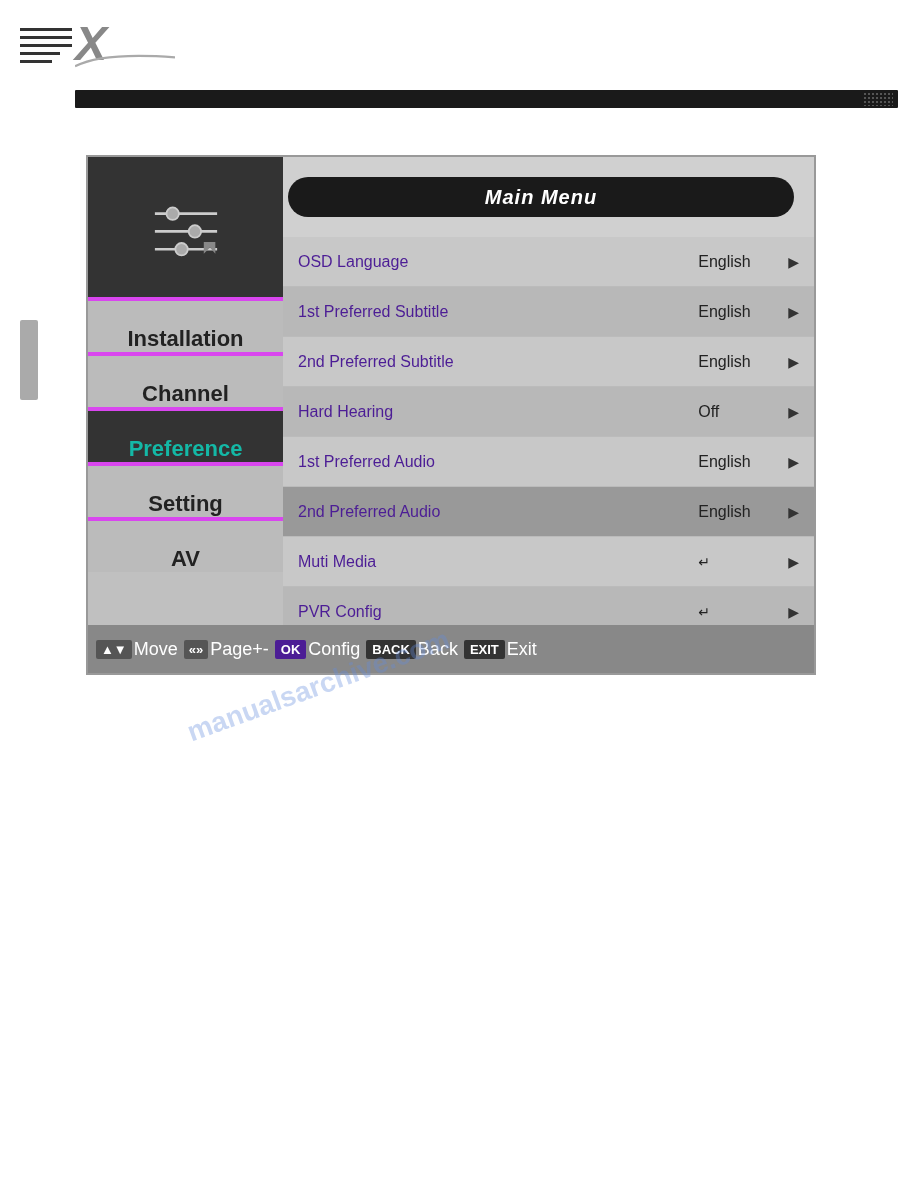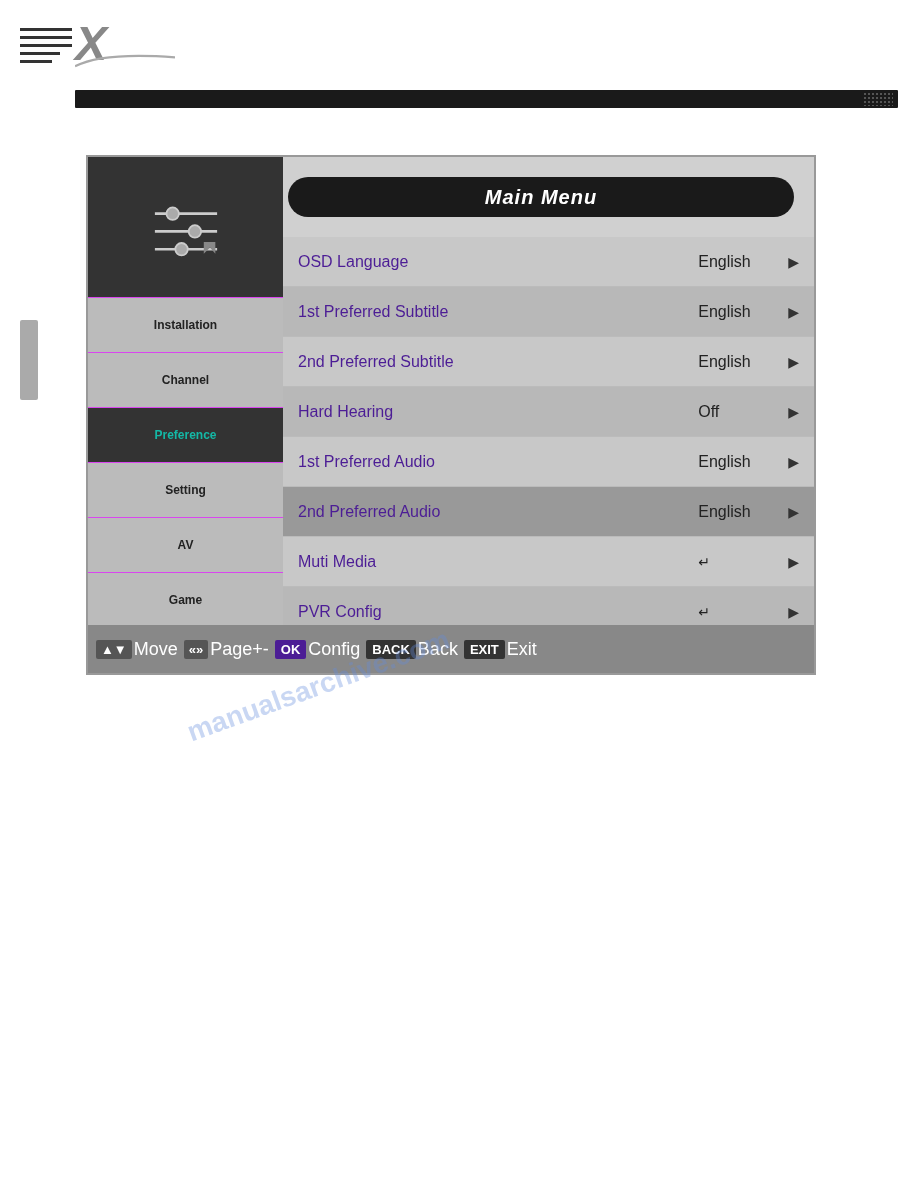--- a/index.html
+++ b/index.html
@@ -152,27 +152,27 @@
 
     .nav-icon-svg {
       width: 80px;
       height: 70px;
     }
 
     .nav-item {
       width: 100%;
       height: 55px;
       display: flex;
-      align-items: center;
+      align-items: flex-end;
       justify-content: center;
-      font-size: 12px;
+      font-size: 22px;
       font-weight: bold;
       color: #222;
       background: #bbb;
-      border-top: 1px solid #d946ef;
+      border-top: 4px solid #d946ef;
       cursor: pointer;
     }
 
     .nav-item.active {
       background: #333;
       color: #14b8a6;
     }
 
     
     .content-area {
@@ -349,23 +349,20 @@
       <span>Channel</span>
     </div>
     <div class="nav-item active">
       <span>Preference</span>
     </div>
     <div class="nav-item">
       <span>Setting</span>
     </div>
     <div class="nav-item">
       <span>AV</span>
-    </div>
-    <div class="nav-item">
-      <span>Game</span>
     </div>
   </div>
 
   <div class="content-area">
     <div class="menu-row">
       <span class="menu-label">OSD Language</span>
       <span class="menu-value">English</span>
       <span class="menu-arrow">▶</span>
     </div>
     <div class="menu-row">

